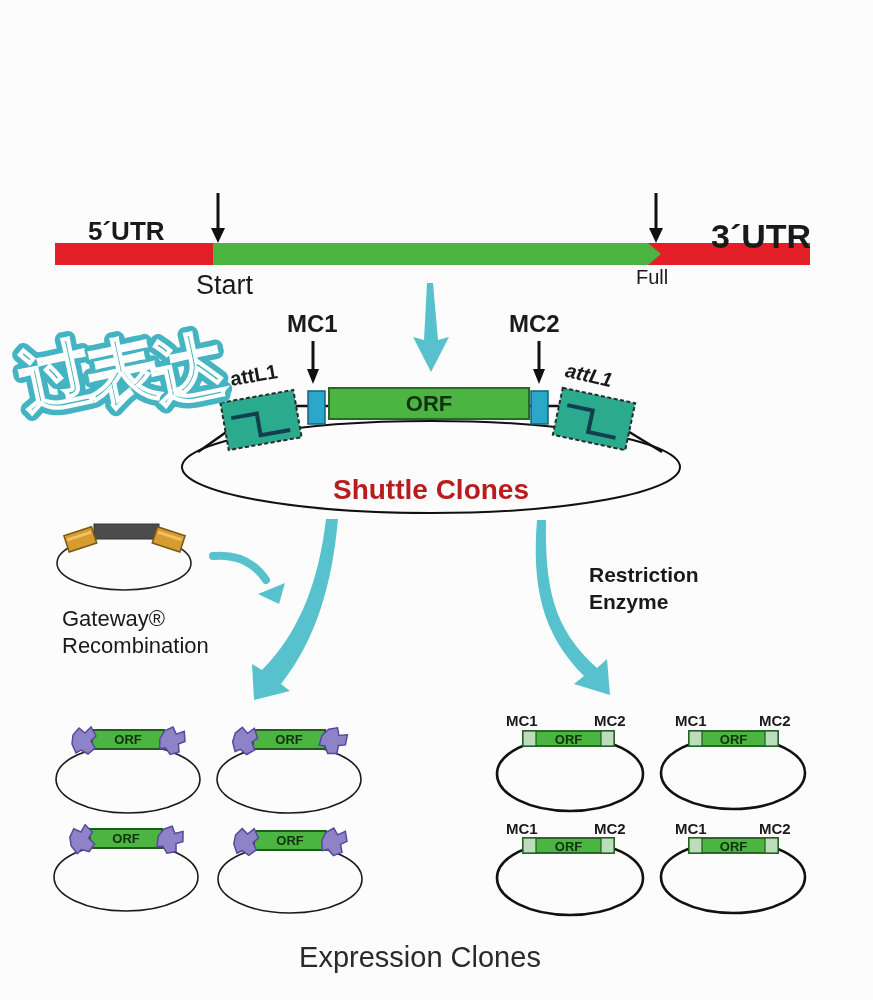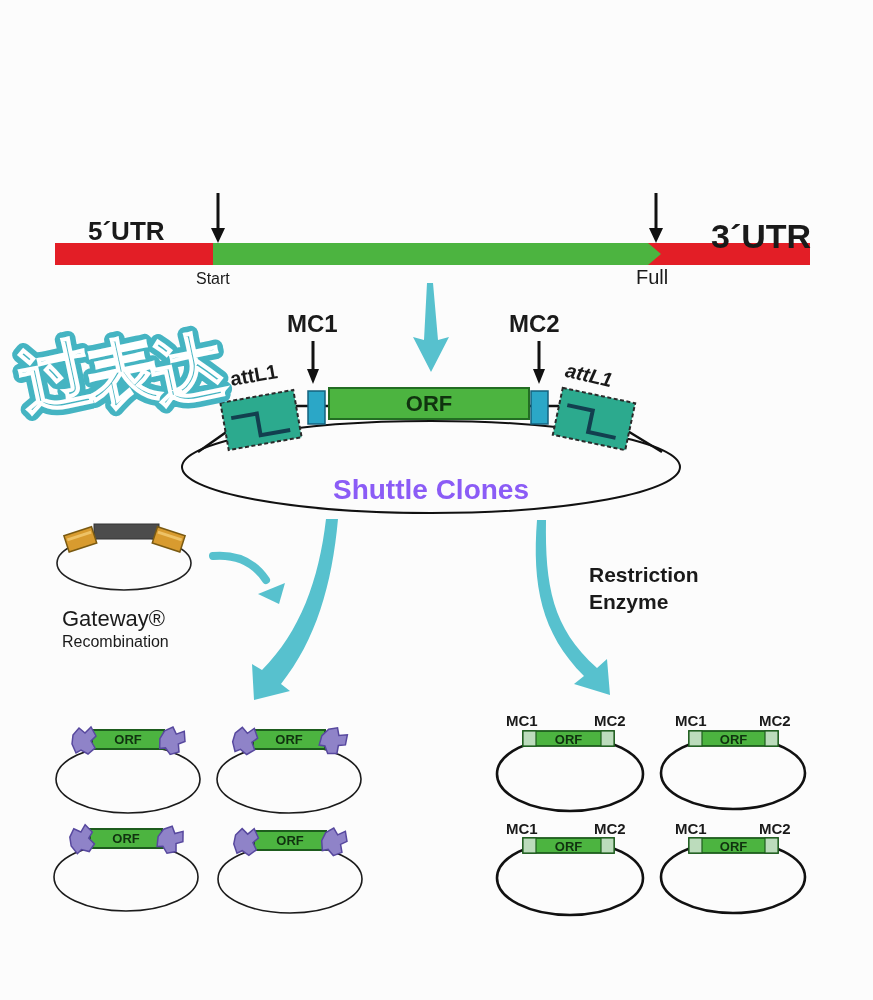--- a/index.html
+++ b/index.html
@@ -118,35 +118,35 @@
   <g>
     <ellipse cx="733" cy="877" rx="72" ry="36" fill="none" stroke="#111" stroke-width="2.6"></ellipse>
     <rect x="689" y="838" width="89" height="15" fill="#4cb440" stroke="#1d5c1d" stroke-width="1.8"></rect>
     <rect x="689" y="838" width="13" height="15" fill="#bcdcbc" stroke="#1d5c1d" stroke-width="1.2"></rect>
     <rect x="765" y="838" width="13" height="15" fill="#bcdcbc" stroke="#1d5c1d" stroke-width="1.2"></rect>
   </g>
 </svg>
 
 <div class="lbl b" style="left:88px;top:204px;font-size:26px;margin-top:12px;">5´UTR</div>
 <div class="lbl b" style="left:697px;top:217px;font-size:34px;margin-left:14px;">3´UTR</div>
-<div class="lbl" style="left:196px;top:270px;font-size:16px;">Start</div>
+<div class="lbl" style="left:196px;top:270px;font-size:27px;">Start</div>
 <div class="lbl" style="left:636px;top:266px;font-size:20px;">Full</div>
 
 <div class="lbl b" style="left:287px;top:310px;font-size:24px;">MC1</div>
 <div class="lbl b" style="left:509px;top:310px;font-size:24px;">MC2</div>
 
 <div class="lbl b" style="left:230px;top:364px;font-size:20px;transform:rotate(-10deg);">attL1</div>
 <div class="lbl b" style="left:565px;top:364px;font-size:20px;font-style:italic;transform:rotate(13deg);">attL1</div>
 
 <div class="lbl b" style="left:329px;top:391px;width:200px;text-align:center;font-size:22px;color:#10320f;">ORF</div>
 
-<div class="lbl b" style="left:181px;top:474px;width:500px;text-align:center;font-size:28px;color:#8b5cf6;">Shuttle Clones</div>
+<div class="lbl b" style="left:181px;top:474px;width:500px;text-align:center;font-size:28px;color:#b91c1c;">Shuttle Clones</div>
 
 <div class="lbl" style="left:62px;top:606px;font-size:22px;">Gateway®</div>
-<div class="lbl" style="left:62px;top:633px;font-size:16px;">Recombination</div>
+<div class="lbl" style="left:62px;top:633px;font-size:22px;">Recombination</div>
 
 <div class="lbl" style="left:589px;top:563px;font-size:21px;font-weight:bold;">Restriction</div>
 <div class="lbl" style="left:589px;top:590px;font-size:21px;font-weight:bold;">Enzyme</div>
 
 <div class="lbl b" style="left:92px;top:732px;width:72px;text-align:center;font-size:13px;color:#10320f;">ORF</div>
 <div class="lbl b" style="left:253px;top:732px;width:72px;text-align:center;font-size:13px;color:#10320f;">ORF</div>
 <div class="lbl b" style="left:90px;top:831px;width:72px;text-align:center;font-size:13px;color:#10320f;">ORF</div>
 <div class="lbl b" style="left:254px;top:833px;width:72px;text-align:center;font-size:13px;color:#10320f;">ORF</div>
 
 <div class="lbl b" style="left:523px;top:732px;width:91px;text-align:center;font-size:13px;color:#10320f;">ORF</div>
@@ -156,14 +156,15 @@
 
 <div class="lbl b" style="left:506px;top:712px;font-size:15px;">MC1</div>
 <div class="lbl b" style="left:594px;top:712px;font-size:15px;">MC2</div>
 <div class="lbl b" style="left:675px;top:712px;font-size:15px;">MC1</div>
 <div class="lbl b" style="left:759px;top:712px;font-size:15px;">MC2</div>
 <div class="lbl b" style="left:506px;top:820px;font-size:15px;">MC1</div>
 <div class="lbl b" style="left:594px;top:820px;font-size:15px;">MC2</div>
 <div class="lbl b" style="left:675px;top:820px;font-size:15px;">MC1</div>
 <div class="lbl b" style="left:759px;top:820px;font-size:15px;">MC2</div>
 
+<div class="lbl" style="left:270px;top:941px;width:300px;text-align:center;font-size:29px;color:#2a2a2a;">Expression Clones</div>
 
 </div>
 
 </body></html>

